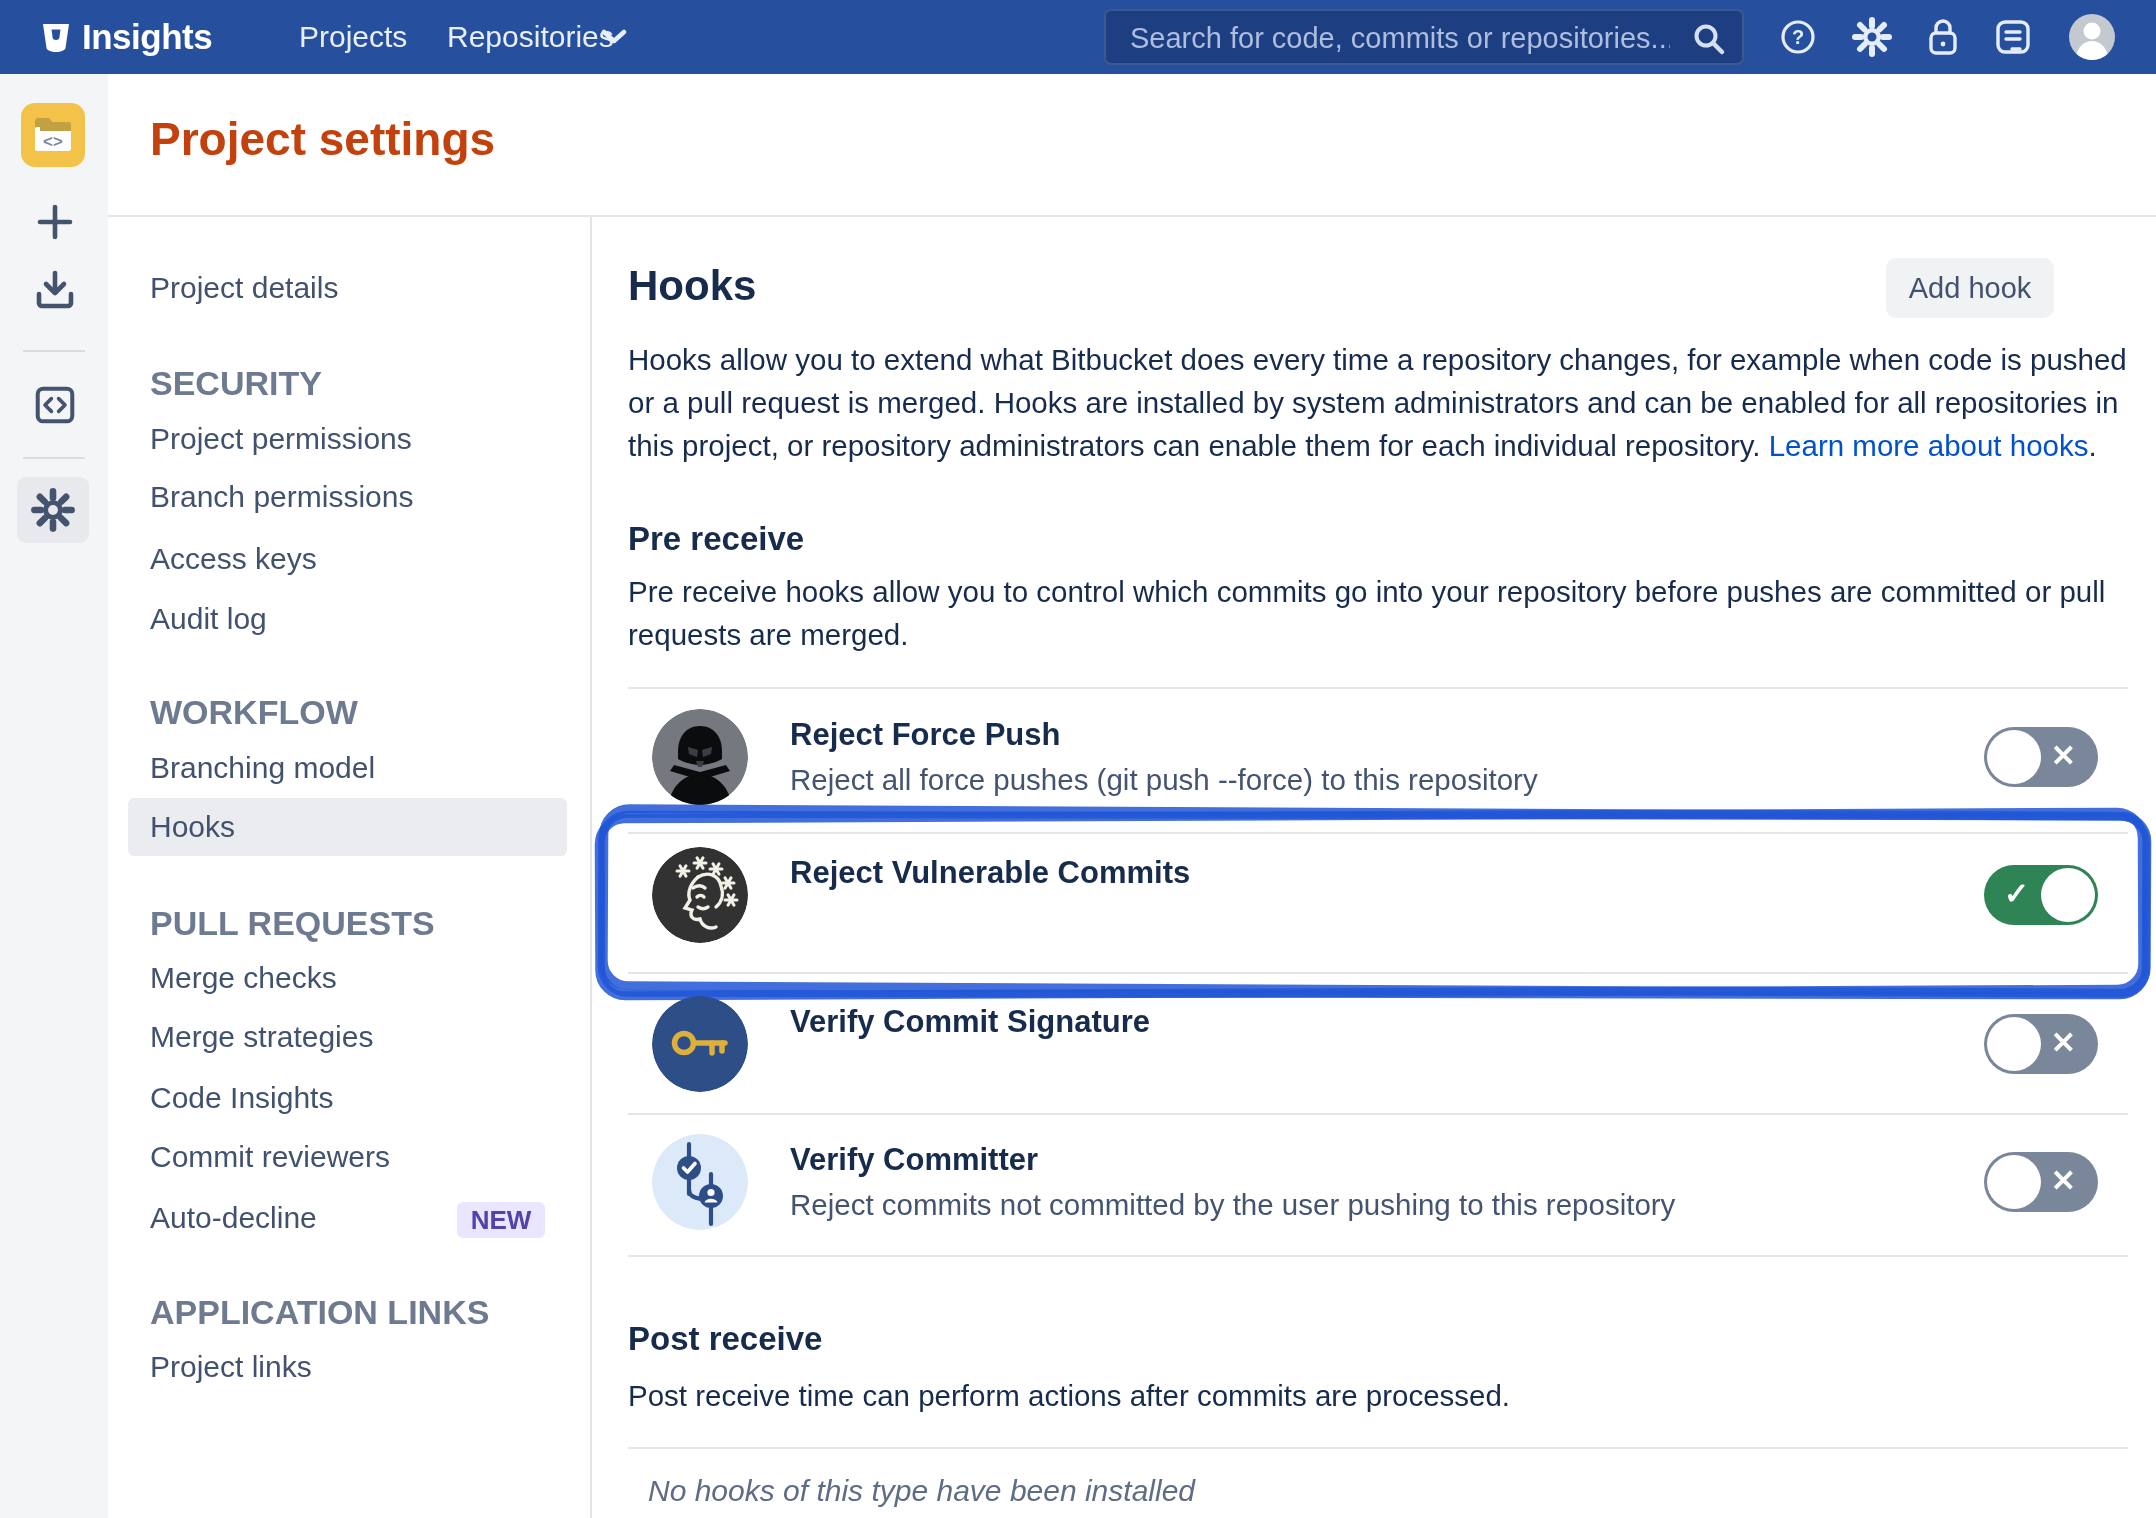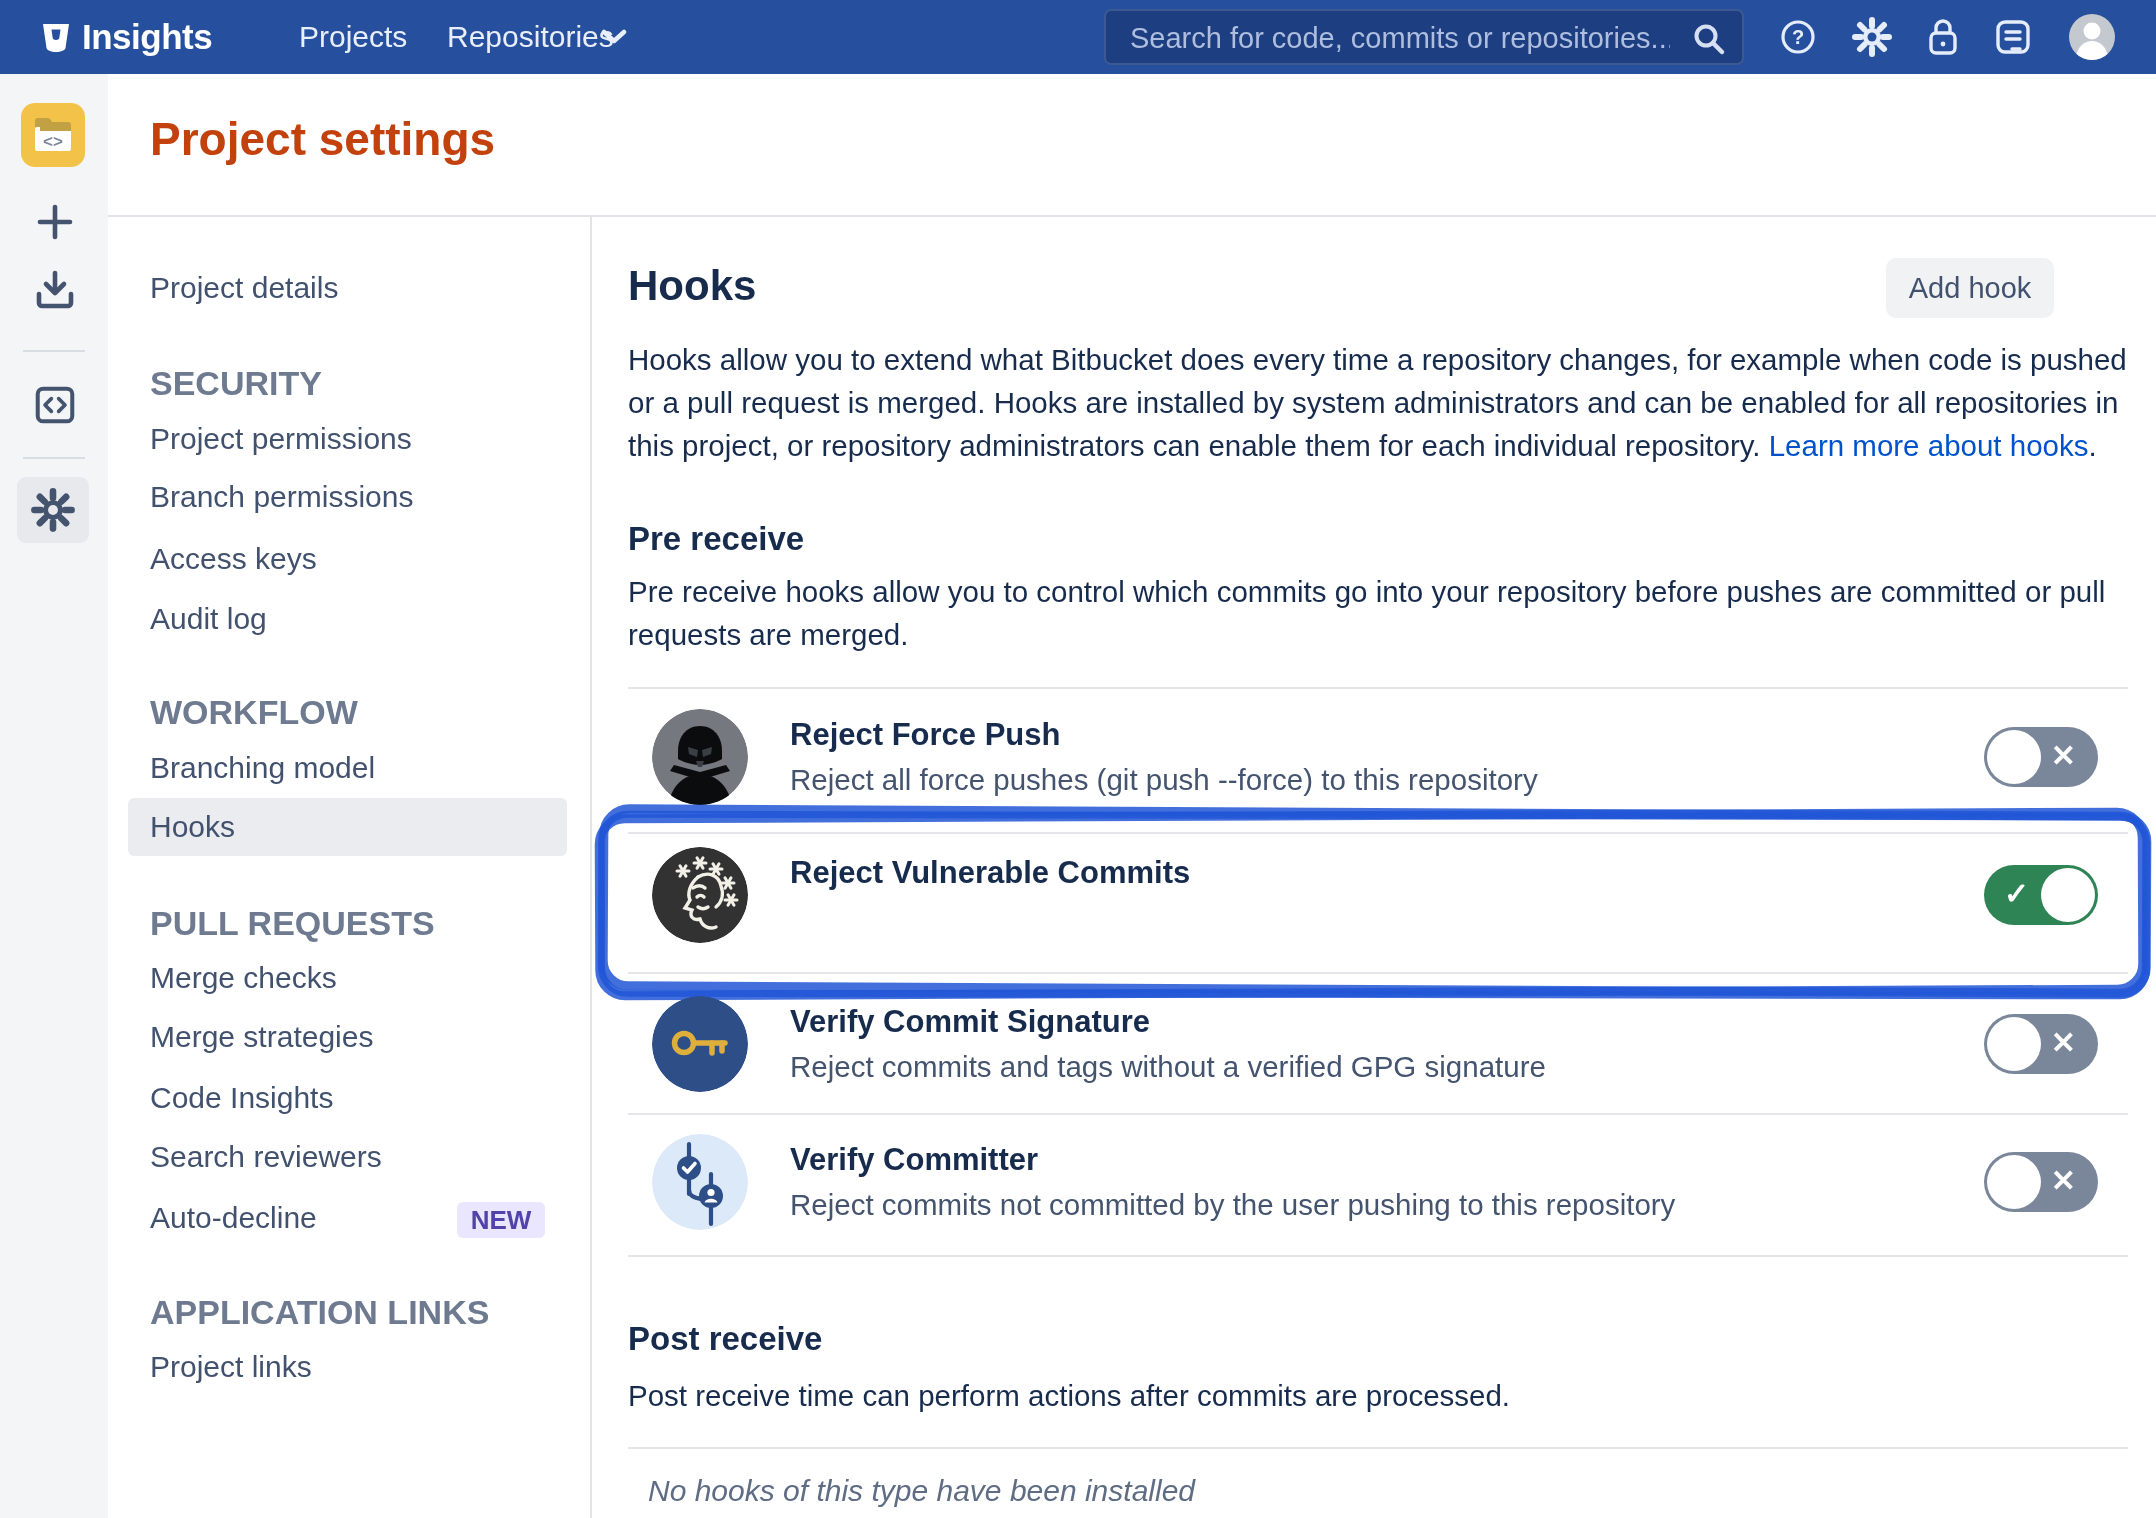--- a/index.html
+++ b/index.html
@@ -205,21 +205,21 @@
   <div class="side-head" style="top:695px">WORKFLOW</div>
   <div class="side-item" style="top:748px">Branching model</div>
   <div class="side-selected">
     <div class="lbl">Hooks</div>
   </div>
 
   <div class="side-head" style="top:906px">PULL REQUESTS</div>
   <div class="side-item" style="top:958px">Merge checks</div>
   <div class="side-item" style="top:1017px">Merge strategies</div>
   <div class="side-item" style="top:1078px">Code Insights</div>
-  <div class="side-item" style="top:1137px">Search reviewers</div>
+  <div class="side-item" style="top:1137px">Commit reviewers</div>
   <div class="side-item" style="top:1198px">Auto-decline</div>
   <div class="new-badge">NEW</div>
 
   <div class="side-head" style="top:1295px">APPLICATION LINKS</div>
   <div class="side-item" style="top:1347px">Project links</div>
 
   <div class="main-h2">Hooks</div>
   <button class="add-btn">Add hook</button>
 
   <div class="intro"><span>Hooks allow you to extend what Bitbucket does every time a repository changes, for example when code is pushed or a pull request is merged. Hooks are installed by system administrators and can be enabled for all repositories in this project, or repository administrators can enable them for each individual repository. </span><a>Learn more about hooks</a><span>.</span></div>
@@ -310,21 +310,20 @@
         <circle cx="48" cy="48" r="48" fill="#2D4E87"></circle>
         <g fill="none" stroke="#DFAF3C" stroke-width="5.5" stroke-linecap="round">
           <circle cx="32" cy="47" r="9.5"></circle>
           <line x1="42" y1="47" x2="73" y2="47"></line>
           <line x1="60" y1="47" x2="60" y2="57"></line>
           <line x1="70" y1="47" x2="70" y2="55"></line>
         </g>
       </svg>
     </div>
     <div class="hook-title">Verify Commit Signature</div>
-    <div class="hook-desc">Reject commits and tags without a verified GPG signature</div>
     <div class="toggle off">
       <span class="glyph">✕</span>
       <span class="knob"></span>
     </div>
   </div>
   <div class="ldiv" style="top:1113px"></div>
 
   <div class="hook-row" style="top:1134px">
     <div class="hook-avatar">
       <svg width="96" height="96" viewBox="0 0 96 96">

